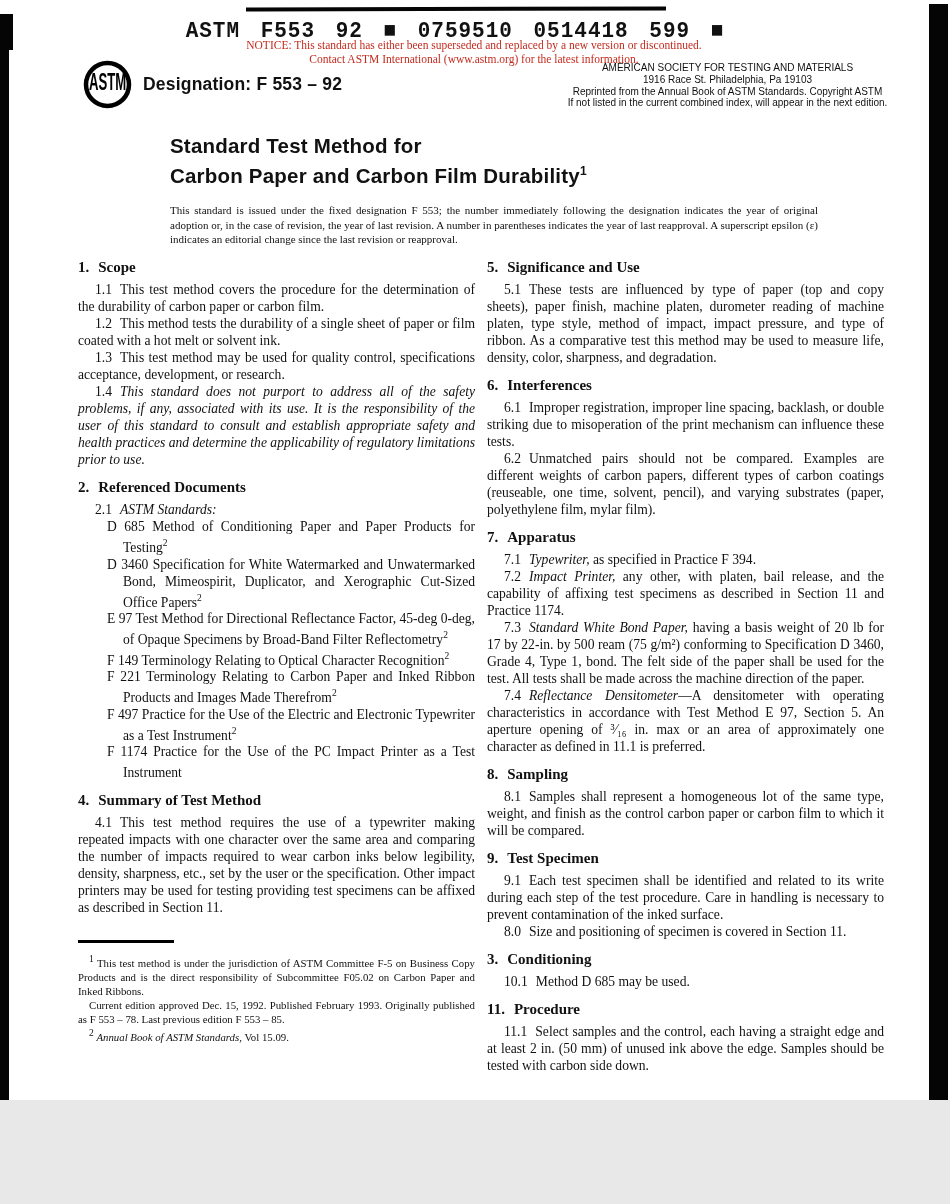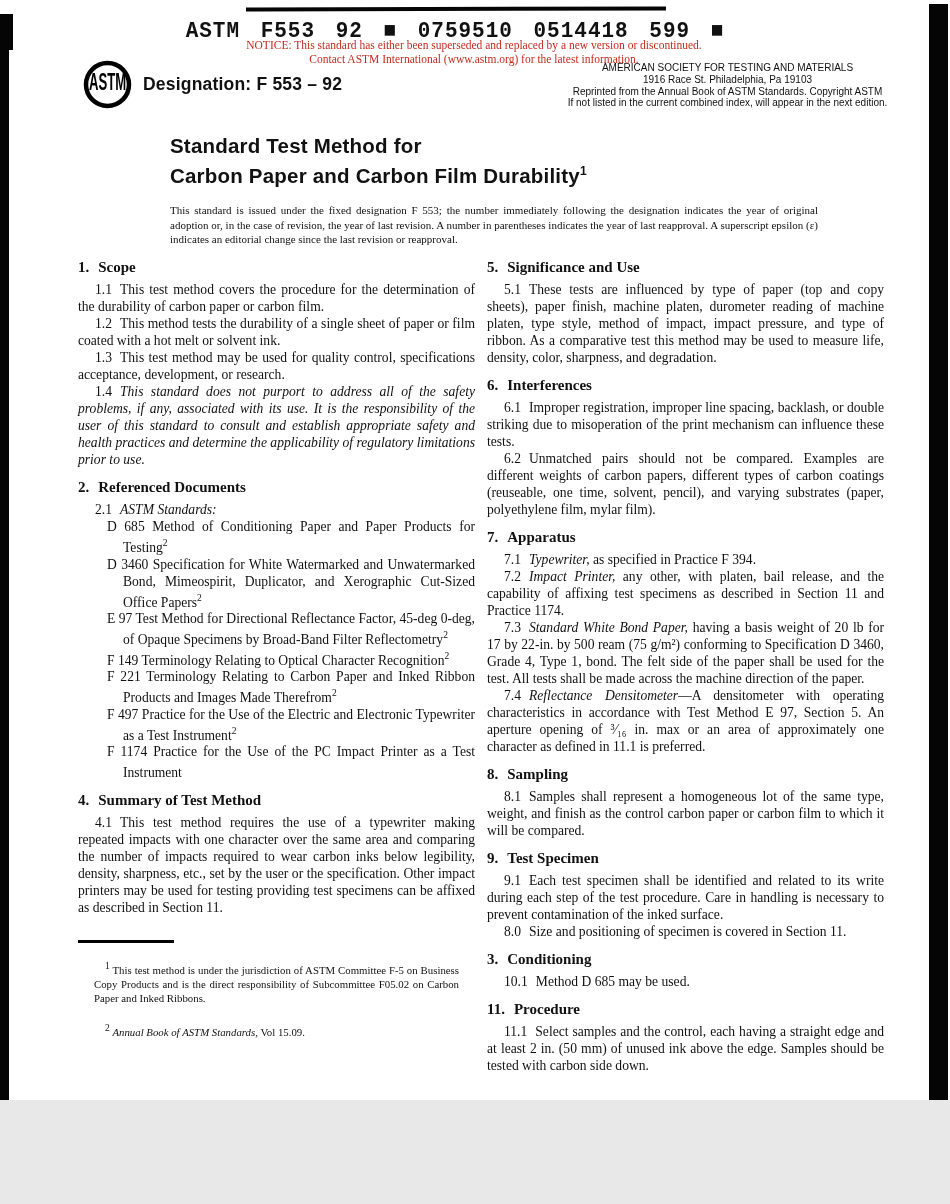--- a/index.html
+++ b/index.html
@@ -59,21 +59,21 @@
   .h-num{margin-right:9px;}
   .col p{margin:0;text-align:justify;}
   p.body{text-indent:17px;}
   .pnum{margin-right:8px;}
   p.ref{padding-left:45px;text-indent:-16px;}
   sup{font-size:9.5px;}
   .italic{font-style:italic;}
   
   .footnotes{margin-top:24px;font-size:10.8px;line-height:14.2px;}
   .fn-rule{width:96px;height:3px;background:#000;margin-bottom:9px;}
-  .footnotes p{margin:16px;text-align:justify;text-indent:11px;}
+  .footnotes p{margin:0;text-align:justify;text-indent:11px;}
   
   .page-num{
     position:absolute;left:0;right:0;top:1124px;text-align:center;
     font-size:13.5px;
   }
 </style>
 </head>
 <body>
 
 <div class="page">
@@ -138,20 +138,21 @@
 
 
     <div class="sec">
       <h3><span class="h-num">4.</span><span>Summary of Test Method</span></h3>
       <p class="body"><span class="pnum">4.1</span><span>This test method requires the use of a typewriter making repeated impacts with one character over the same area and comparing the number of impacts required to wear carbon inks below legibility, density, sharpness, etc., set by the user or the specification. Other impact printers may be used for testing providing test specimens can be affixed as described in Section 11.</span></p>
     </div>
 
     <div class="footnotes">
       <div class="fn-rule"></div>
       <p><sup>1</sup> <span>This test method is under the jurisdiction of ASTM Committee F-5 on Business Copy Products and is the direct responsibility of Subcommittee F05.02 on Carbon Paper and Inked Ribbons.</span></p>
+      <p><span>Current edition approved Dec. 15, 1992. Published February 1993. Originally published as F 553 – 78. Last previous edition F 553 – 85.</span></p>
       <p><sup>2</sup> <span class="italic">Annual Book of ASTM Standards,</span><span> Vol 15.09.</span></p>
     </div>
   </div>
 
   <div class="col col-right">
 
     <div class="sec">
       <h3><span class="h-num">5.</span><span>Significance and Use</span></h3>
       <p class="body"><span class="pnum">5.1</span><span>These tests are influenced by type of paper (top and copy sheets), paper finish, machine platen, durometer reading of machine platen, type style, method of impact, impact pressure, and type of ribbon. As a comparative test this method may be used to measure life, density, color, sharpness, and degradation.</span></p>
     </div>

